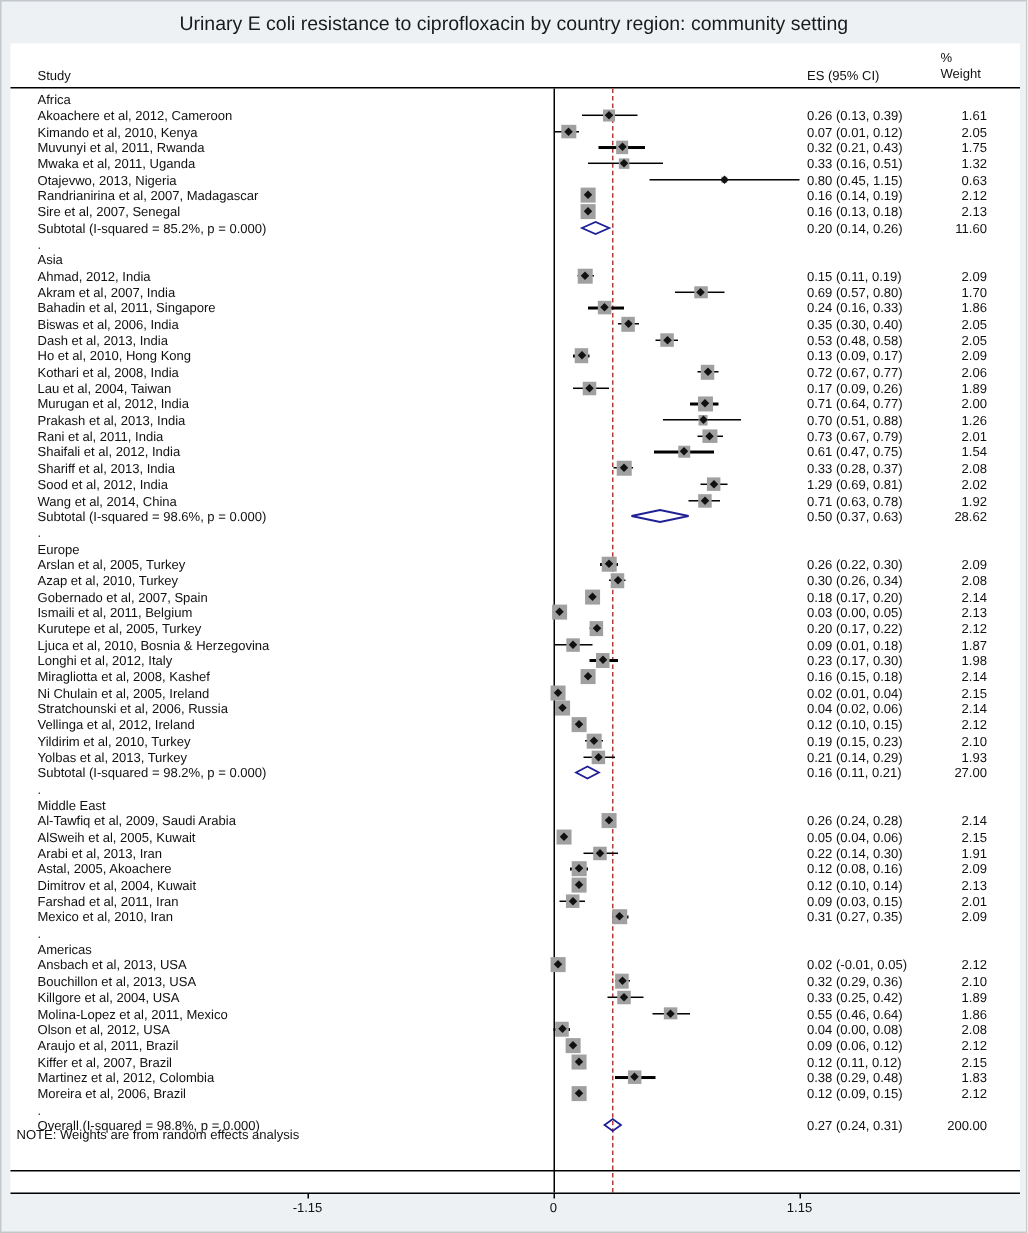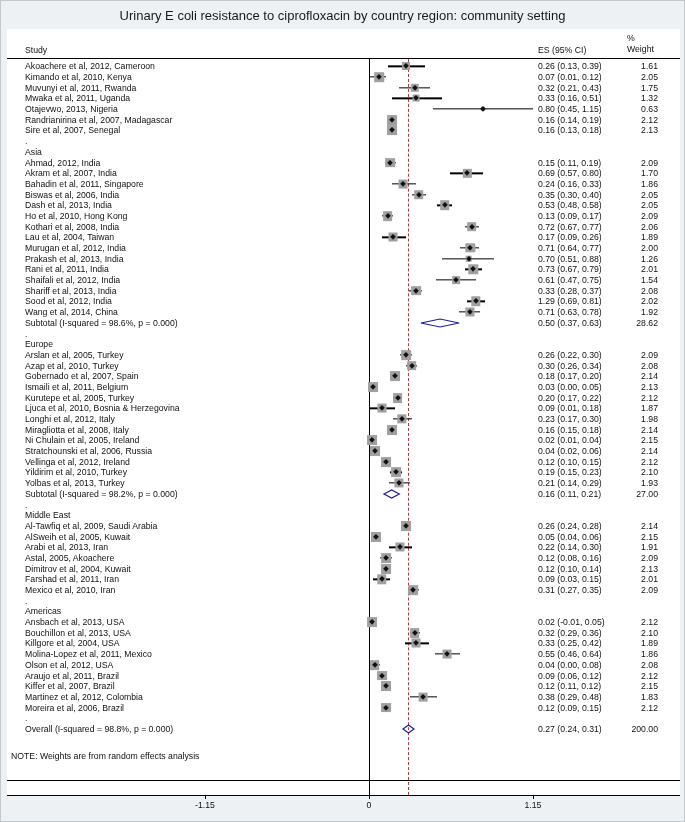--- a/index.html
+++ b/index.html
@@ -43,20 +43,23 @@
   <div class="h-weight">
     <div>%</div>
     <div>Weight</div>
   </div>
 
   <div class="header-line"></div>
   <div class="zero-line" id="zeroLine" style="left: 368px;"></div>
   <div class="overall-line" id="overallLine" style="left: 406.502px;"></div>
 
   <div class="rows" id="rows">
+      <div class="row group">
+        <div class="lab">Africa</div>
+      </div>
       <div class="row study">
         <div class="lab">Akoachere et al, 2012, Cameroon</div>
         <div class="ci" style="left: 386.538px; width: 37.076px;"></div>
         <div class="box" style="left: 405.076px; width: 7.957px; height: 7.957px;"></div>
         <div class="pt" style="left: 405.076px;"></div>
         <div class="es">0.26 (0.13, 0.39)</div>
         <div class="wt">1.61</div>
       </div>
       <div class="row study">
         <div class="lab">Kimando et al, 2010, Kenya</div>
@@ -98,20 +101,28 @@
         <div class="es">0.16 (0.14, 0.19)</div>
         <div class="wt">2.12</div>
       </div>
       <div class="row study">
         <div class="lab">Sire et al, 2007, Senegal</div>
         <div class="ci" style="left: 386.538px; width: 7.13px;"></div>
         <div class="box" style="left: 390.816px; width: 9.881px; height: 9.881px;"></div>
         <div class="pt" style="left: 390.816px;"></div>
         <div class="es">0.16 (0.13, 0.18)</div>
         <div class="wt">2.13</div>
+      </div>
+      <div class="row subtotal">
+        <div class="lab">Subtotal  (I-squared = 85.2%, p = 0.000)</div>
+        <svg class="diamond" width="20.112000000000023" height="10" style="left: 386.464px;">
+          <polygon points="1,5 10.056000000000012,1 19.112000000000023,5 10.056000000000012,9" fill="none" stroke="#1f1f96" stroke-width="1.2"></polygon>
+        </svg>
+        <div class="es">0.20 (0.14, 0.26)</div>
+        <div class="wt">11.60</div>
       </div>
       <div class="row spacer">
         <div class="lab">.</div>
       </div>
       <div class="row group">
         <div class="lab">Asia</div>
       </div>
       <div class="row study">
         <div class="lab">Ahmad, 2012, India</div>
         <div class="ci" style="left: 383.686px; width: 11.408px;"></div>
@@ -296,21 +307,21 @@
       </div>
       <div class="row study">
         <div class="lab">Longhi et al, 2012, Italy</div>
         <div class="ci" style="left: 392.242px; width: 18.538px;"></div>
         <div class="box" style="left: 400.798px; width: 9.326px; height: 9.326px;"></div>
         <div class="pt" style="left: 400.798px;"></div>
         <div class="es">0.23 (0.17, 0.30)</div>
         <div class="wt">1.98</div>
       </div>
       <div class="row study">
-        <div class="lab">Miragliotta et al, 2008, Italy</div>
+        <div class="lab">Miragliotta et al, 2008, Kashef</div>
         <div class="ci" style="left: 389.39px; width: 4.278px;"></div>
         <div class="box" style="left: 390.816px; width: 9.918px; height: 9.918px;"></div>
         <div class="pt" style="left: 390.816px;"></div>
         <div class="es">0.16 (0.15, 0.18)</div>
         <div class="wt">2.14</div>
       </div>
       <div class="row study">
         <div class="lab">Ni Chulain et al, 2005, Ireland</div>
         <div class="ci" style="left: 369.426px; width: 4.278px;"></div>
         <div class="box" style="left: 370.852px; width: 9.955px; height: 9.955px;"></div>

